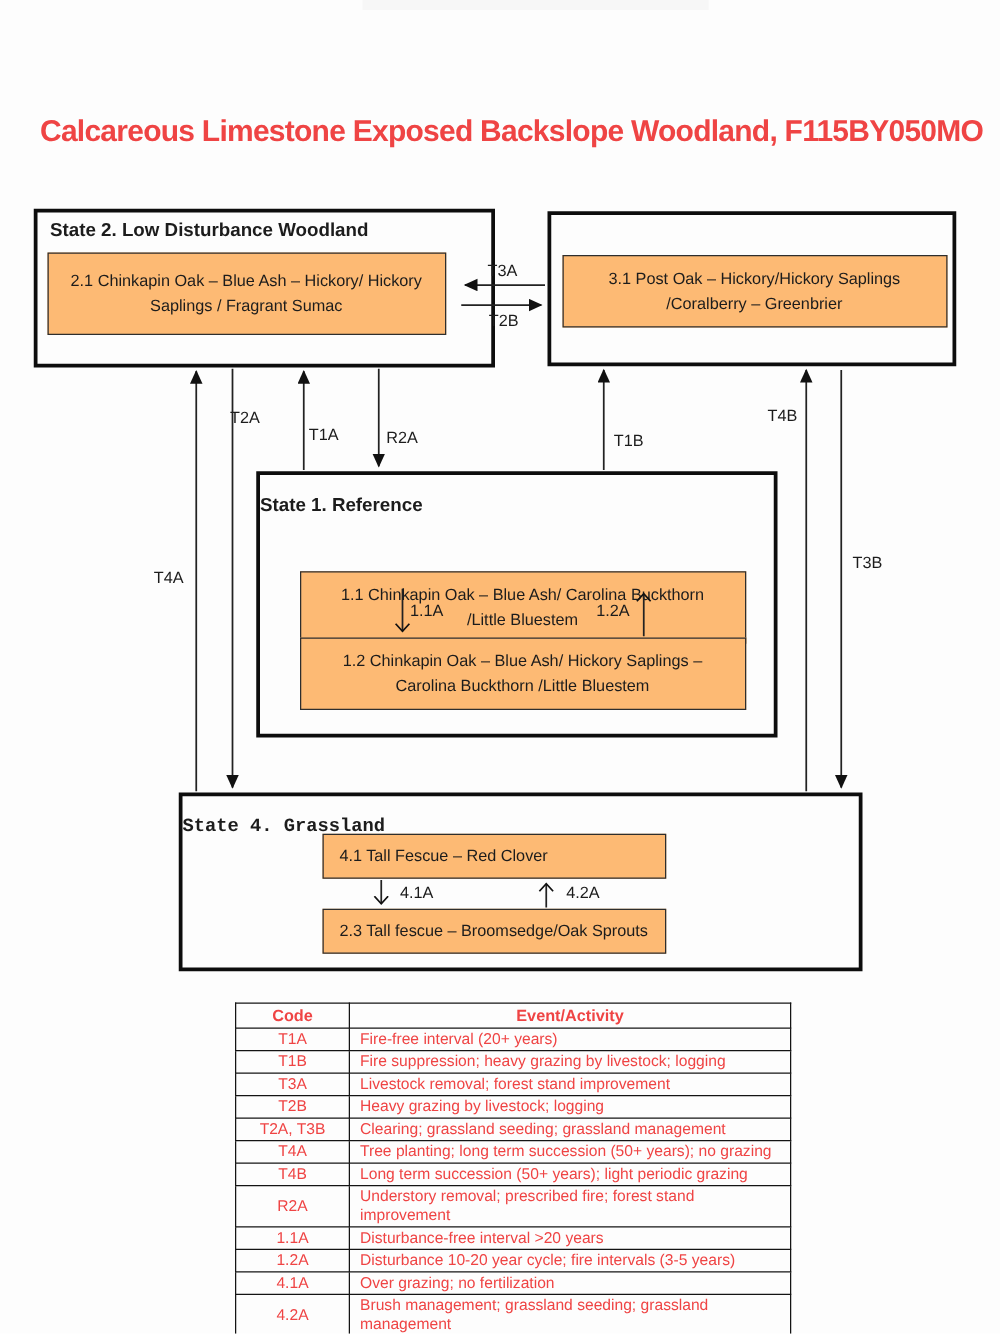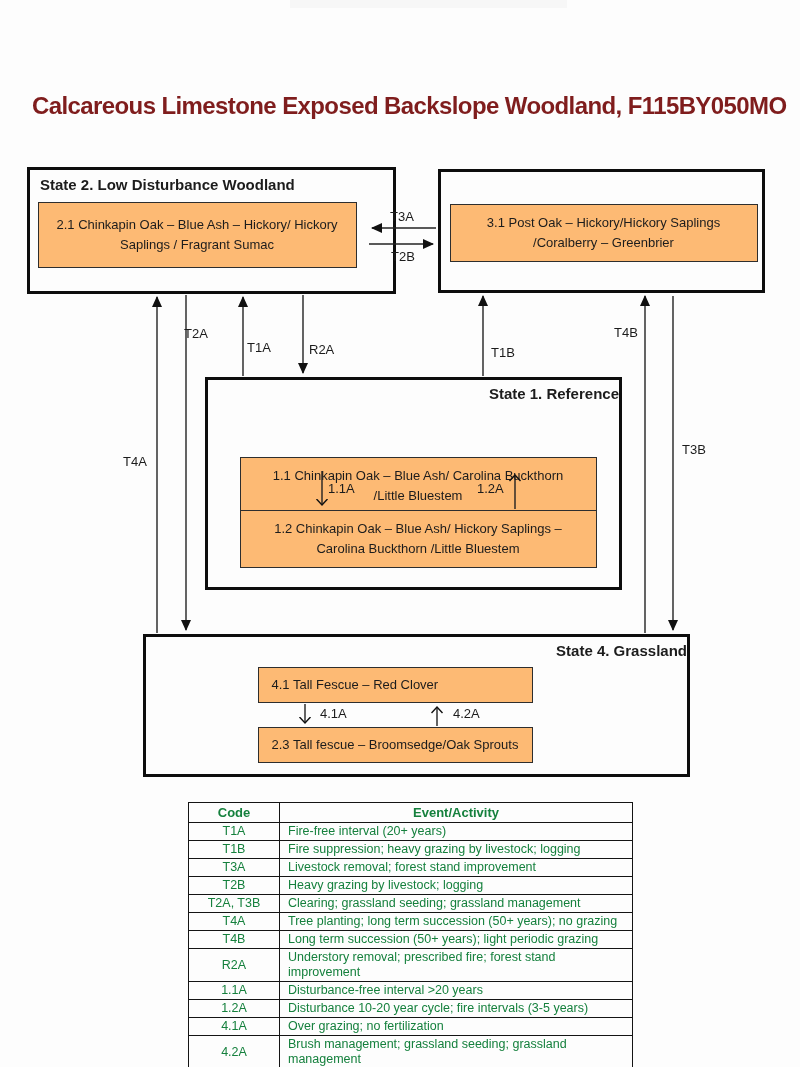--- a/index.html
+++ b/index.html
@@ -4,33 +4,33 @@
 <style>
   html,body{margin:0;padding:0;background:#ffffff;}
   .page{
     position:relative;width:800px;height:1067px;overflow:hidden;
     background:#fdfdfd;color:#1c1c1c;
     font-family:"Liberation Sans",sans-serif;
   }
   .top-artifact{position:absolute;left:290px;top:0;width:277px;height:8px;background:#f7f7f7;}
   .title{
     position:absolute;left:32px;top:92px;width:750px;margin:0;
-    font-size:24px;font-weight:bold;letter-spacing:-0.6px;white-space:nowrap;color:#7f1d1d;
+    font-size:24px;font-weight:bold;letter-spacing:-0.6px;white-space:nowrap;color:#ef4444;
   }
   .state{position:absolute;border:3.5px solid #0d0d0d;background:#fdfdfd;box-sizing:border-box;}
   #state2{left:27px;top:167px;width:369px;height:127px;}
   #state3{left:438px;top:169px;width:327px;height:124px;}
   #state1{left:205px;top:377px;width:417px;height:213px;}
   #state4{left:143px;top:634px;width:547px;height:143px;}
   .state-title{position:absolute;font-weight:bold;font-size:15px;white-space:nowrap;}
-  .state-title.centered{left:0;right:0;text-align:right;}
+  .state-title.centered{left:0;right:0;text-align:left;margin-top:11px;}
   #state2-title{left:10px;top:6px;}
   #state3-title{left:10px;top:5px;}
   #state1-title{top:5px;}
-  #state4-title{top:5px;}
+  #state4-title{top:5px;font-family:Liberation Mono, monospace;}
   .community{
     position:absolute;border:1.5px solid #2e2e2e;box-sizing:border-box;background:#fdba74;
     display:flex;align-items:center;justify-content:center;
     text-align:center;font-size:13px;line-height:1.5;padding:2px 16px;
   }
   .community.left-align{justify-content:flex-start;text-align:left;padding:0 0 0 13px;}
   #community-2-1{left:7.5px;top:31.5px;width:319px;height:66px;}
   #community-3-1{left:8.5px;top:31.5px;width:308px;height:58px;}
   #community-1-1{left:31.5px;top:31.5px;width:357px;height:58px;margin-top:45px;}
   #community-1-2{left:31.5px;top:129.5px;width:357px;height:58px;}
@@ -48,21 +48,21 @@
   #lbl-T3B{left:682px;top:442px;}
   #lbl-p11A{left:328px;top:481px;}
   #lbl-p12A{left:477px;top:481px;}
   #lbl-p41A{left:320px;top:706px;}
   #lbl-p42A{left:453px;top:706px;}
   .overlay{position:absolute;left:0;top:0;z-index:6;pointer-events:none;}
   .overlay line{stroke:#222222;stroke-width:1.4;}
   .table-wrap{position:absolute;left:188px;top:802px;width:445px;}
   .codes-table{width:100%;border-collapse:collapse;background:#fdfdfd;}
   .codes-table th,.codes-table td{
-    border:1.5px solid #141414;font-size:12.5px;padding:1px 4px;line-height:15px;color:#15803d;
+    border:1.5px solid #141414;font-size:12.5px;padding:1px 4px;line-height:15px;color:#ef4444;
   }
   .codes-table th{font-weight:bold;text-align:center;font-size:13px;padding:2px 4px;}
   .codes-table td.code{text-align:center;width:82px;}
   .codes-table td.event{text-align:left;padding-left:8px;}
 </style>
 </head>
 <body>
 
 <div class="page">
 

